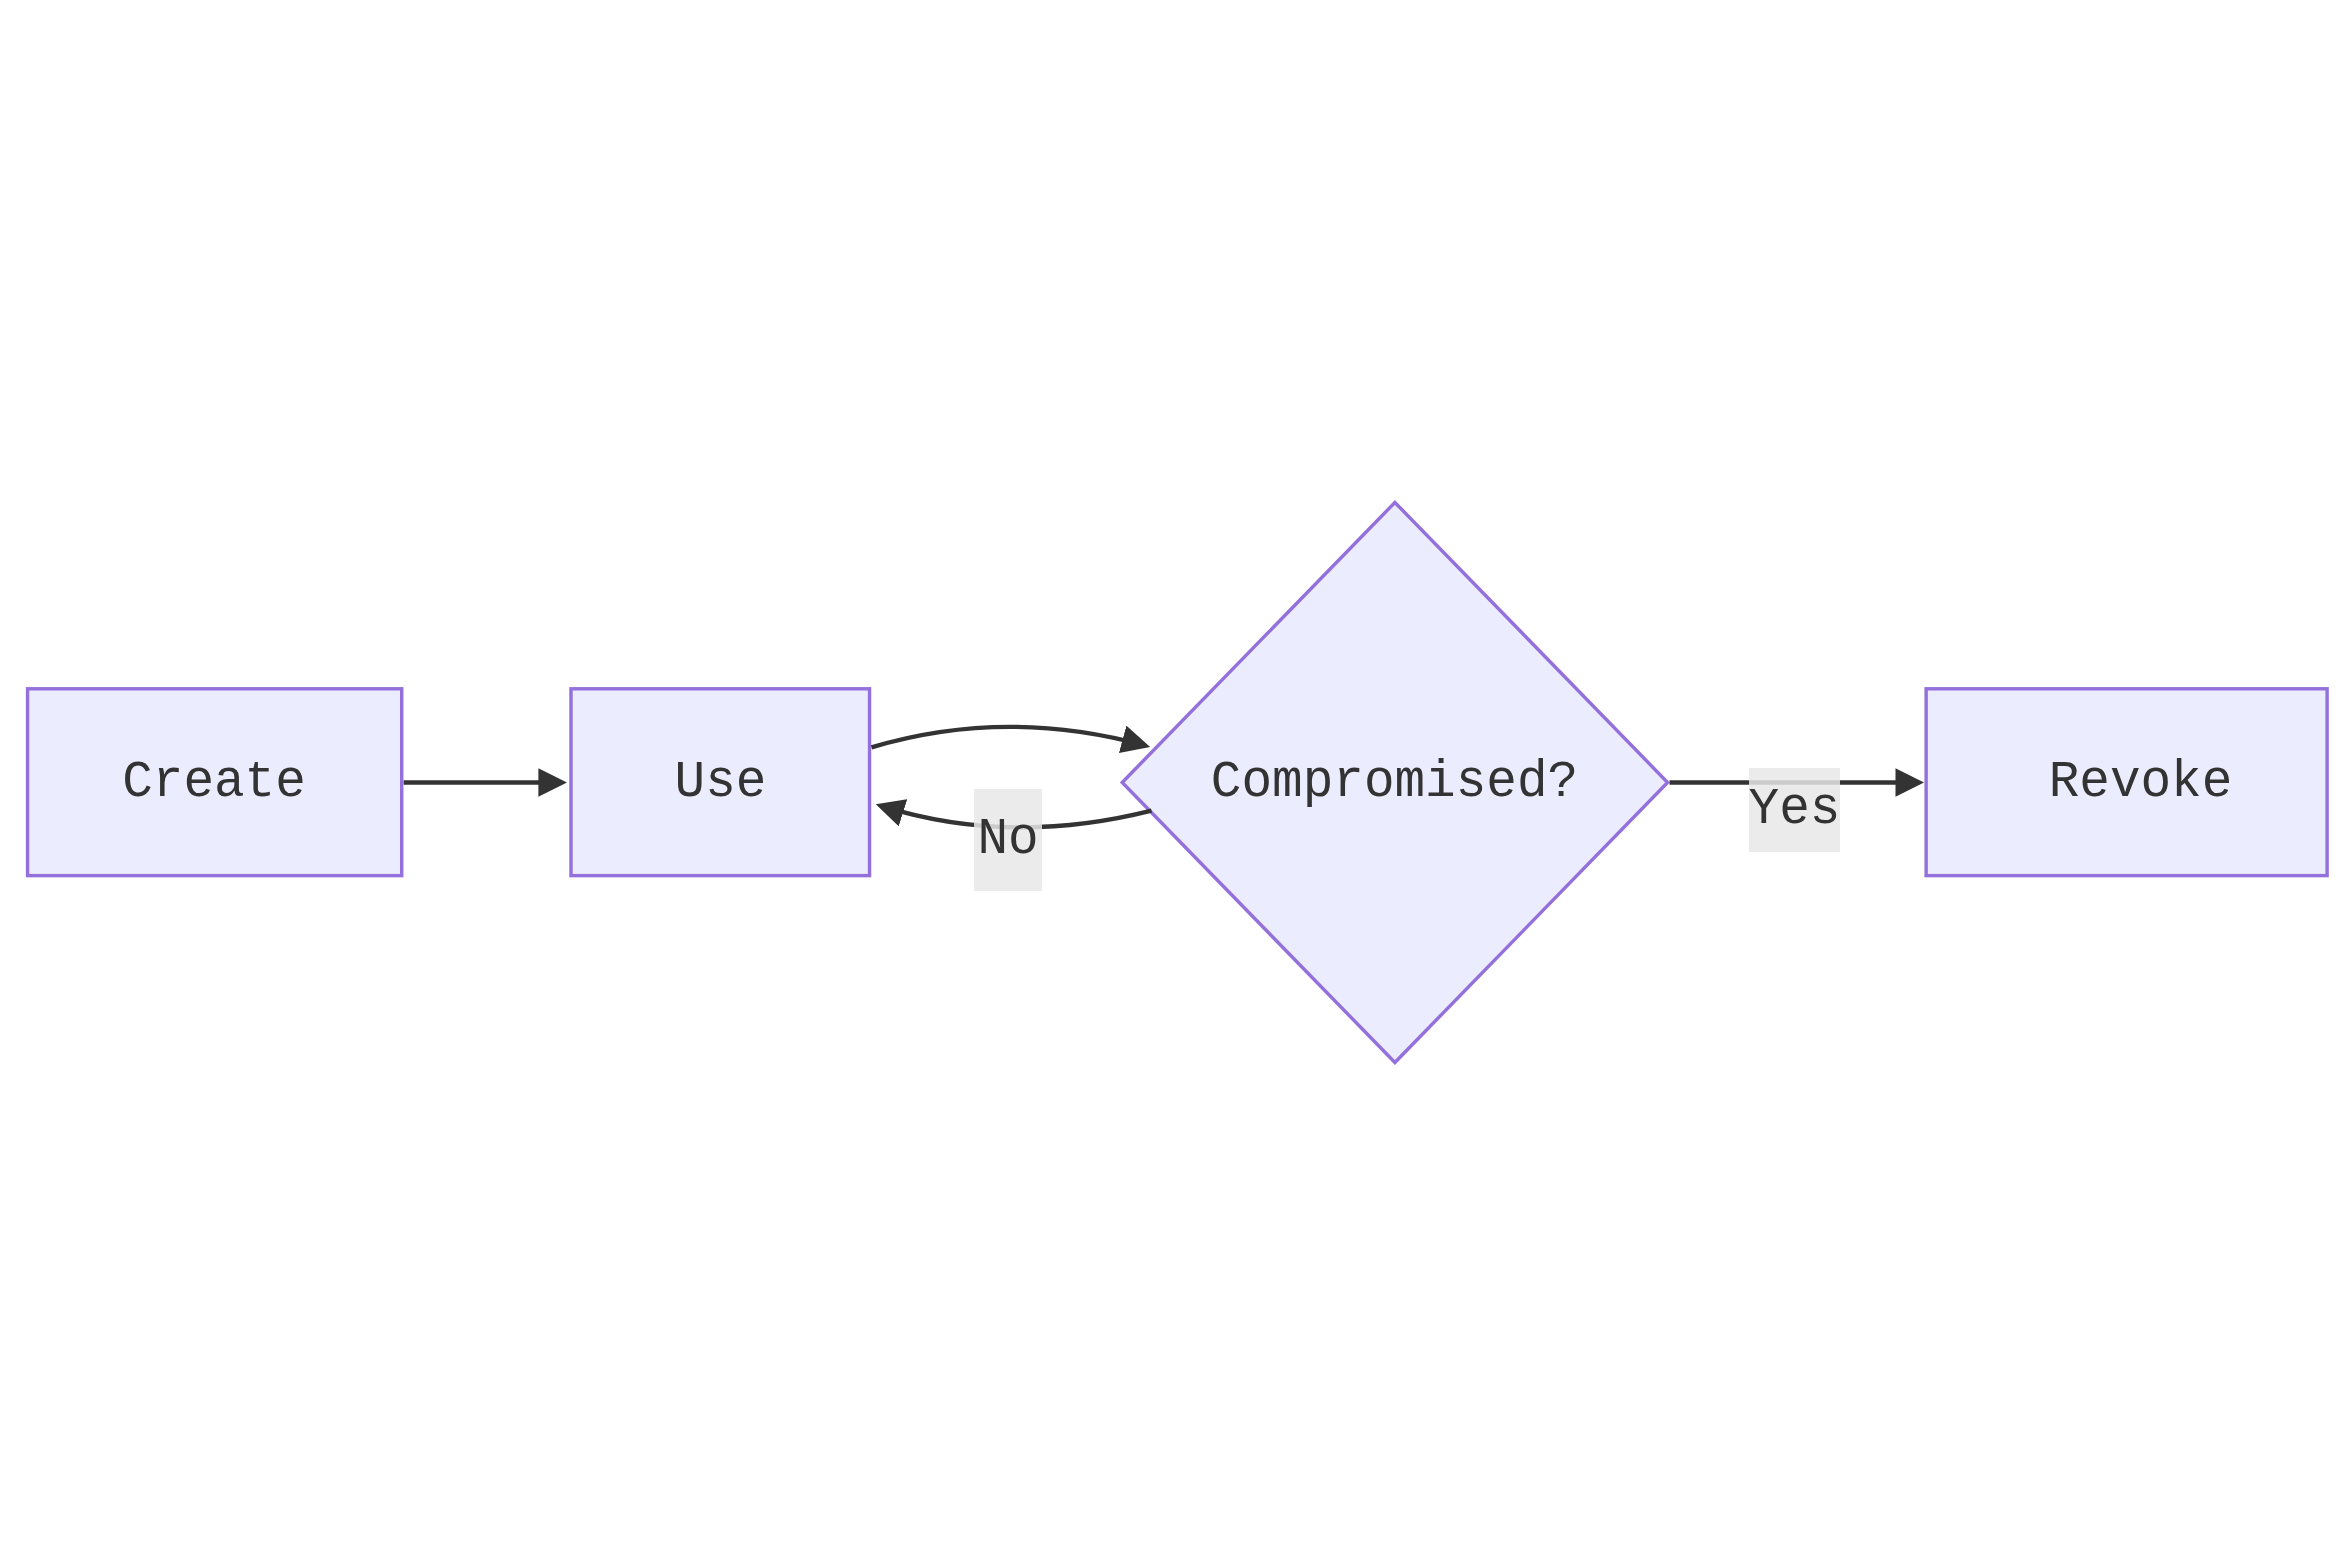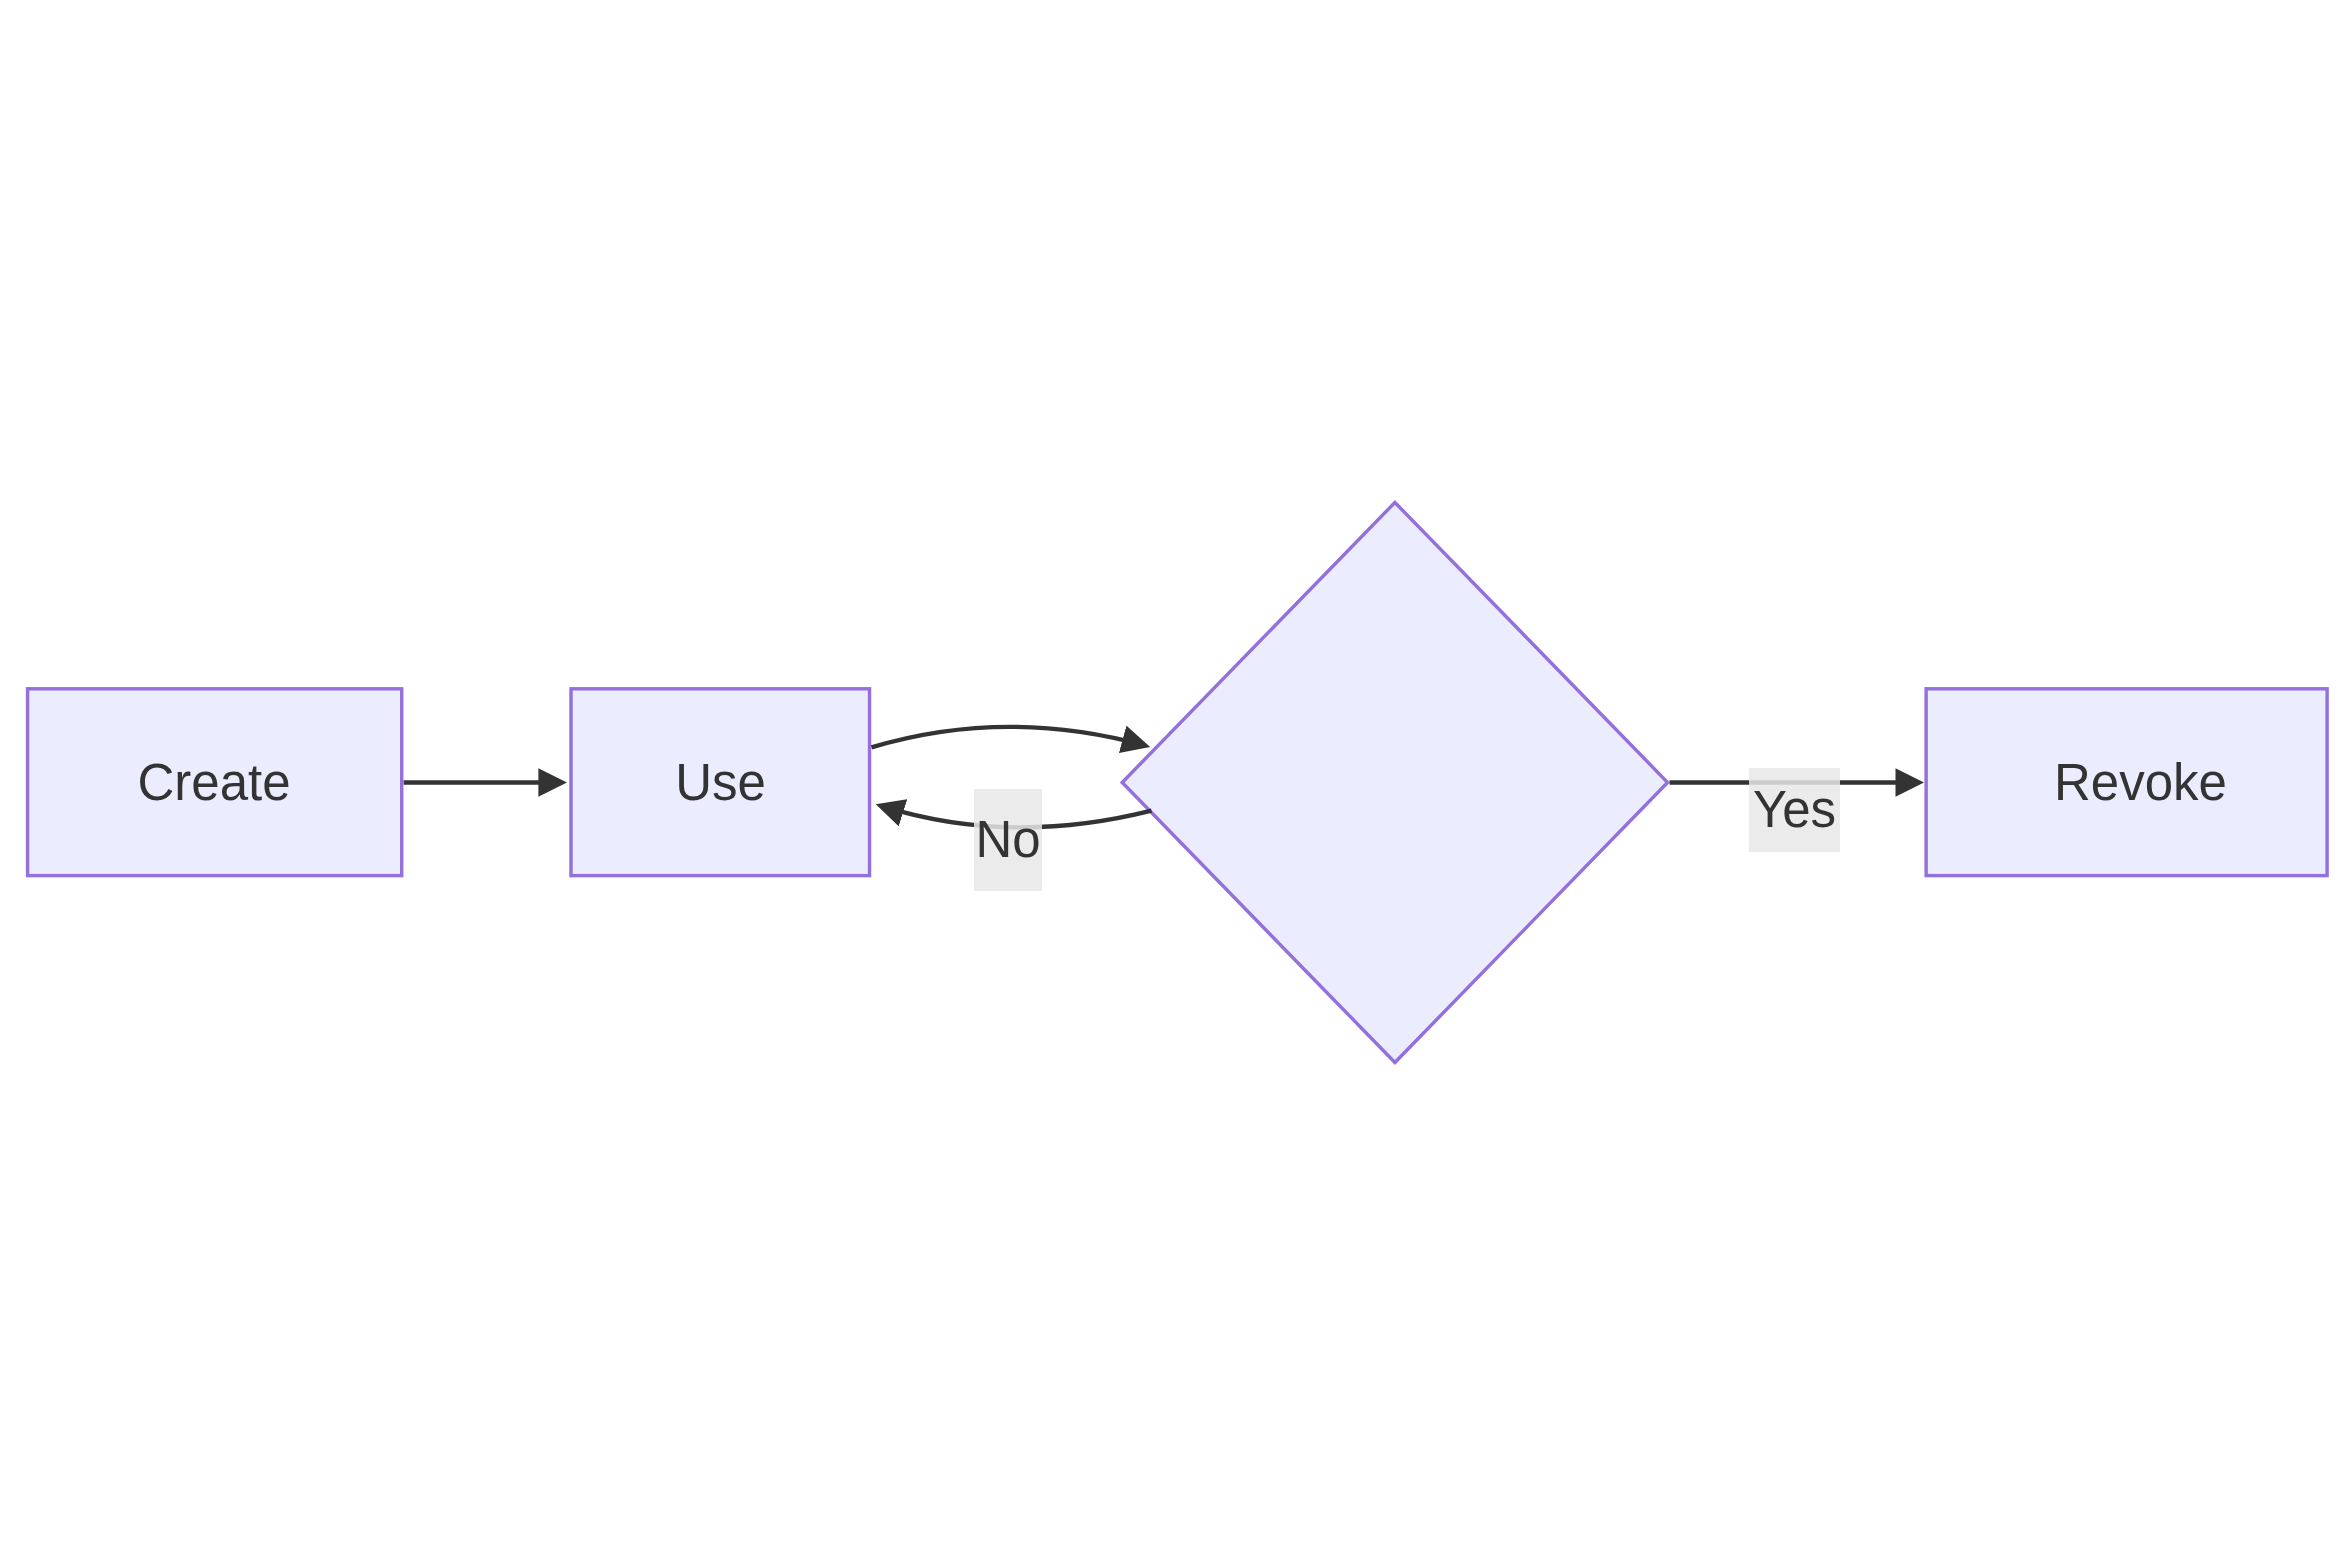--- a/index.html
+++ b/index.html
@@ -9,21 +9,21 @@
     --text:#333333;
     --label-bg:rgba(232,232,232,0.85);
     --bg:#ffffff;
   }
   *{box-sizing:border-box;}
   html,body{margin:0;padding:0;background:var(--bg);}
   .canvas{
     position:relative;
     width:2342px;height:1561px;
     background:var(--bg);
-    font-family:Liberation Sans, sans-serif;
+    font-family:Liberation Mono, monospace;
     color:var(--text);
     overflow:hidden;
   }
   .edges-svg{
     position:absolute;left:0;top:0;width:2342px;height:1561px;
     display:block;
   }
   .node-shape{
     fill:var(--node-fill);
     stroke:var(--node-border);
@@ -78,19 +78,20 @@
     <rect class="node-shape" x="3948" y="1412" width="822" height="383"></rect>
 
     <path class="edge-path" d="M 827 1604 L 1150 1604" marker-end="url(#arrowhead)"></path>
     <path class="edge-path" d="M 1786 1532 Q 2060 1450 2346 1528" marker-end="url(#arrowhead)"></path>
     <path class="edge-path" d="M 2360 1662 Q 2070 1735 1806 1652" marker-end="url(#arrowhead)"></path>
     <path class="edge-path" d="M 3422 1604 L 3932 1604" marker-end="url(#arrowhead)"></path>
   </svg>
 
   <div class="node-label create">Create</div>
   <div class="node-label use">Use</div>
+  <div class="node-label compromised">Compromised?</div>
   <div class="node-label revoke">Revoke</div>
 
   <div class="edge-label no">No</div>
   <div class="edge-label yes">Yes</div>
 
 </div>
 
 
 </body></html>

